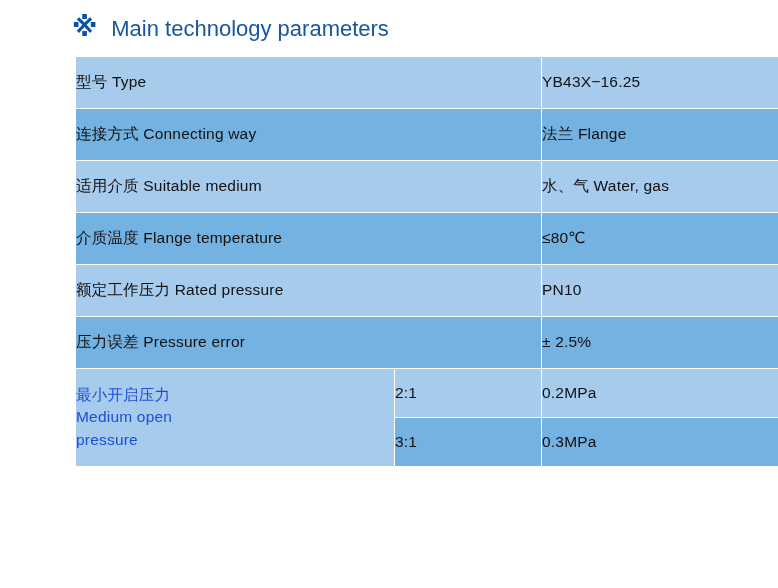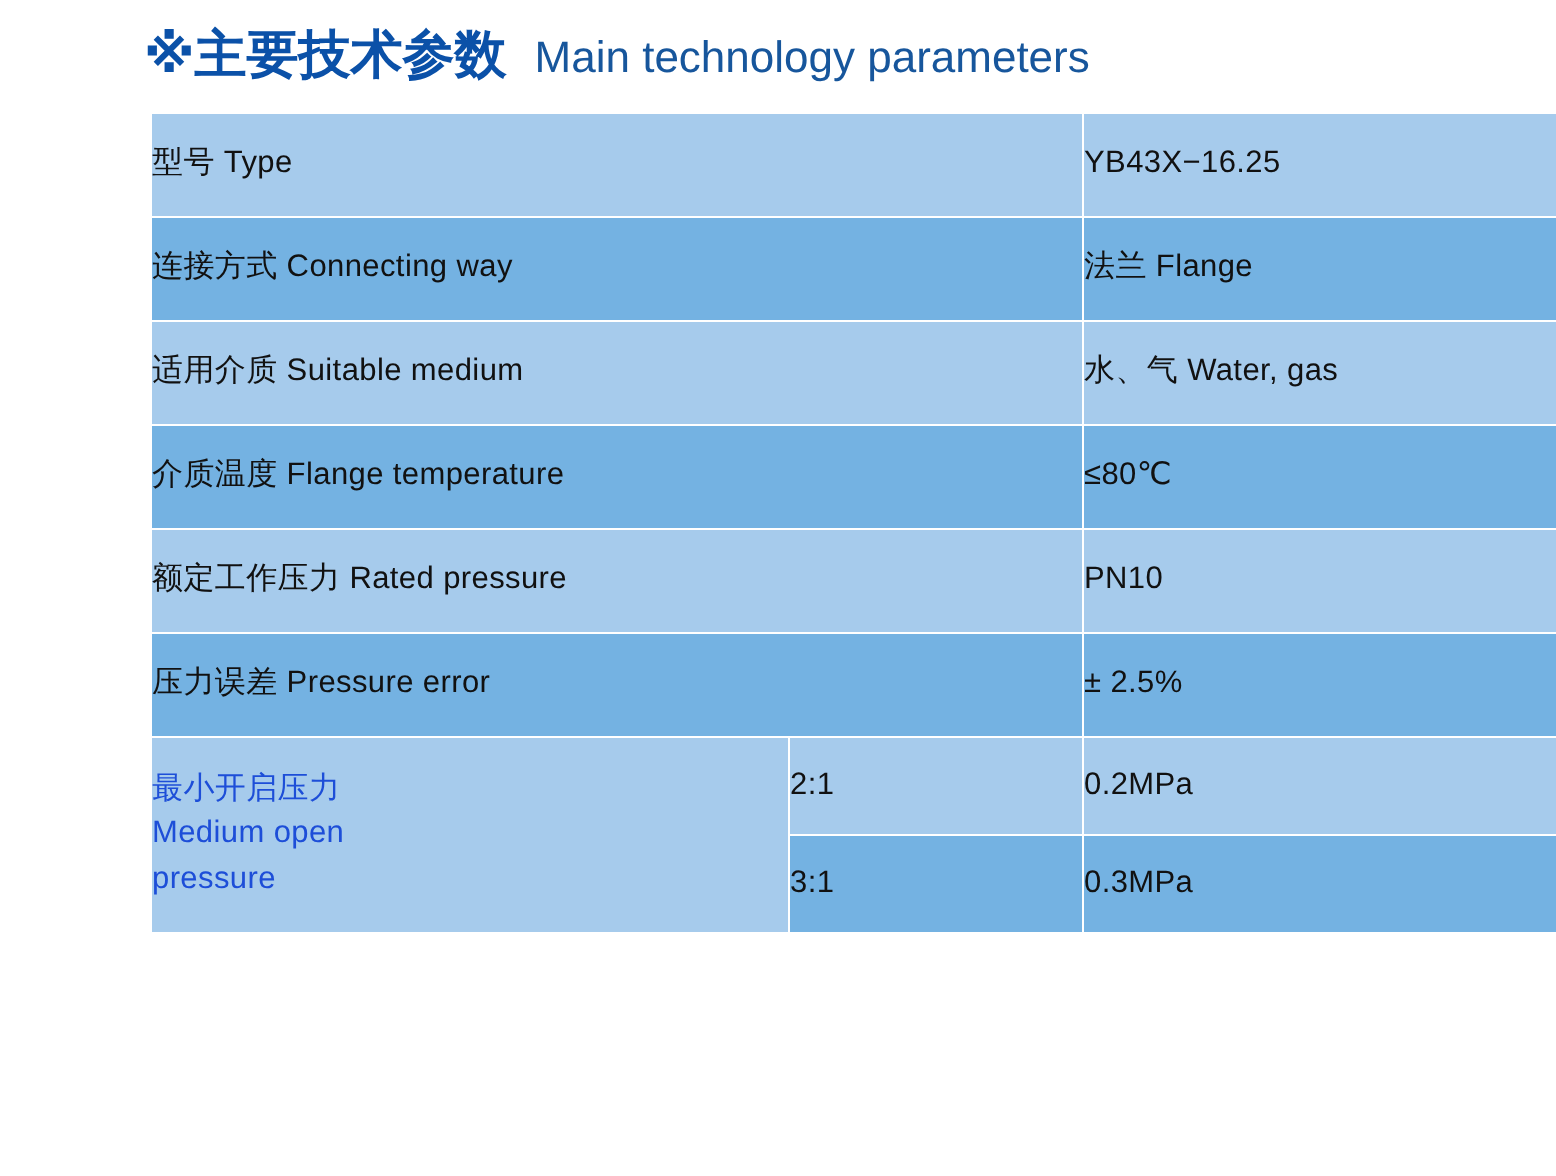--- a/index.html
+++ b/index.html
@@ -88,21 +88,20 @@
   }
   .merged-label .ln { display: block; }
 </style>
 </head>
 <body>
 
 <div class="slide">
 
   <div class="title-bar">
     <span class="title-mark">※</span>
-    <span class="title-cn">主要技术参数</span>
     <span class="title-en">Main technology parameters</span>
   </div>
 
   <table class="param-table">
     <colgroup>
       <col class="c-label">
       <col class="c-ratio">
       <col class="c-value">
     </colgroup>
     <tbody>

